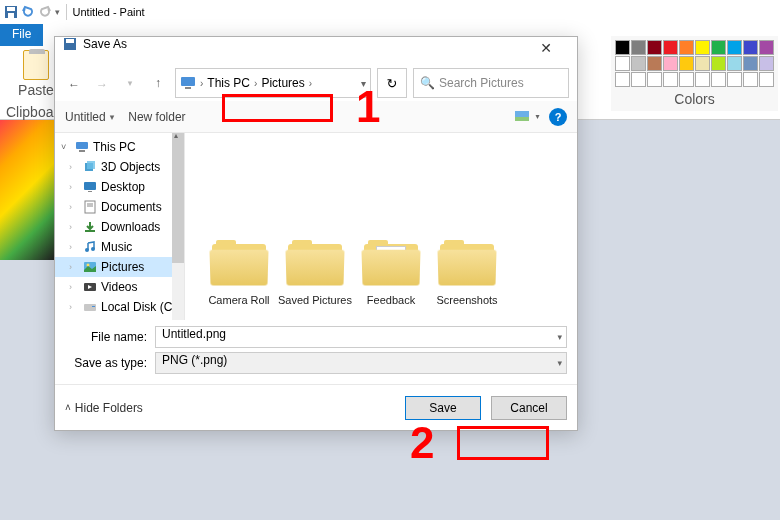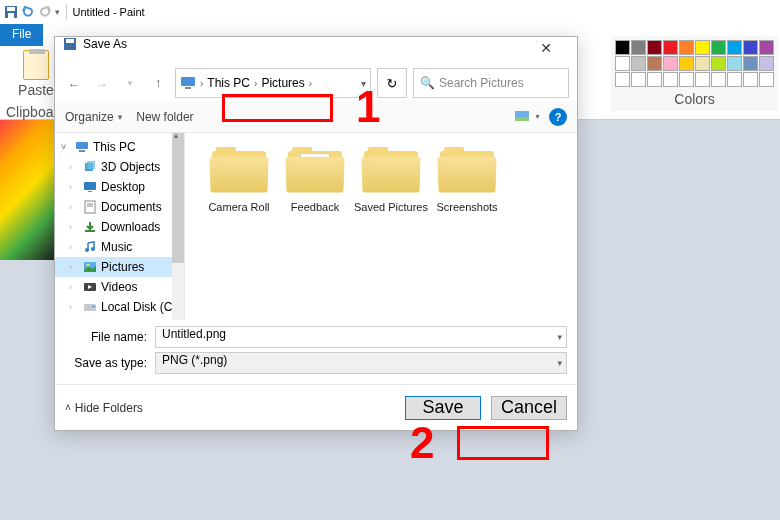--- a/index.html
+++ b/index.html
@@ -53,40 +53,40 @@
 .tree-pane { width: 130px; border-right: 1px solid #e8e8e8; overflow-y: auto; font-size: 12px; padding: 4px 0; position: relative; }
 .tree-scrollbar { position: absolute; right: 0; top: 0; width: 12px; height: 100%; background: #f0f0f0; }
 .tree-thumb { position: absolute; right: 0; top: 0; width: 12px; height: 130px; background: #ccc; }
 .tree-thumb::before { content: '▴'; position: absolute; top: -2px; left: 2px; font-size: 8px; color: #666; }
 .tree-thumb::after { content: '▾'; position: absolute; bottom: -180px; left: 2px; font-size: 8px; color: #666; }
 .tree-item { display: flex; align-items: center; height: 20px; padding: 0 2px 0 6px; gap: 4px; white-space: nowrap; }
 .tree-item.root { font-weight: normal; }
 .tree-item.selected { background: #cce8ff; }
 .tree-item .exp { width: 10px; font-size: 9px; color: #666; }
 .tree-item .ticon { width: 14px; height: 14px; display: inline-flex; align-items: center; justify-content: center; }
-.folder-pane { flex: 1; display: flex; padding: 14px 16px; align-items: flex-start; }
+.folder-pane { flex: 1; display: flex; padding: 14px 16px; align-items: flex-end; }
 .folder-item { text-align: center; width: 76px; }
 .folder-vis { width: 58px; height: 46px; margin: 0 auto 8px; position: relative; }
 .folder-vis .back { position: absolute; top: 4px; left: 2px; width: 54px; height: 40px; background: #f3d77a; border-radius: 3px; }
 .folder-vis .front { position: absolute; top: 10px; left: 0; width: 58px; height: 36px; background: linear-gradient(#f7e19b, #e8c862); border-radius: 3px; transform: perspective(100px) rotateX(-6deg); }
 .folder-vis .tab { position: absolute; top: 0; left: 6px; width: 20px; height: 6px; background: #f3d77a; border-radius: 2px 2px 0 0; }
 .folder-vis .sheet { position: absolute; top: 6px; left: 14px; width: 30px; height: 38px; background: #fff; border: 1px solid #ccc; }
 .folder-label { font-size: 11px; color: #222; }
 
 .form-area { padding: 6px 10px; }
 .form-row { display: flex; align-items: center; margin-bottom: 4px; }
 .form-row label { width: 90px; text-align: right; font-size: 12px; padding-right: 8px; }
 .form-input { flex: 1; height: 22px; border: 1px solid #ccc; background: #fff; font-size: 12px; padding: 0 6px; position: relative; }
 .form-input.combo { background: #f0f0f0; }
 .form-input .dd { position: absolute; right: 4px; top: 50%; transform: translateY(-50%); font-size: 9px; color: #666; }
 
 .dialog-footer { display: flex; align-items: center; height: 46px; padding: 0 10px; gap: 10px; border-top: 1px solid #e8e8e8; }
 .hide-folders { display: flex; align-items: center; gap: 4px; font-size: 12px; color: #333; }
 .footer-spacer { flex: 1; }
-.dlg-btn { width: 76px; height: 24px; border: 1px solid #adadad; background: #e1e1e1; font-size: 18px; display: flex; align-items: center; justify-content: center; }
+.dlg-btn { width: 76px; height: 24px; border: 1px solid #adadad; background: #e1e1e1; font-size: 12px; display: flex; align-items: center; justify-content: center; }
 .dlg-btn.primary { border: 1px solid #0078d4; }
 
 
 .red-box { position: absolute; border: 3px solid #ff0000; pointer-events: none; }
 .red-num { position: absolute; color: #ff0000; font-size: 44px; font-weight: 900; font-family: Arial, sans-serif; pointer-events: none; }
 
 
 svg { display: block; }
 </style>
 </head>
@@ -204,21 +204,21 @@
     </div>
     <div class="refresh-btn">↻</div>
     <div class="search-box">
       <span>🔍</span>
       <span>Search Pictures</span>
     </div>
   </div>
 
   <div class="toolbar-row">
     <div class="tb-item">
-        <span>Organize</span>
+        <span>Untitled</span>
         <span style="font-size:9px;color:#666;margin-left:2px">▾</span>
       </div>
     <div class="tb-item">New folder</div>
     <div class="toolbar-right">
       <div class="view-btn">
           <svg width="20" height="14">
             <rect x="1" y="1" width="14" height="10" fill="#6bb0e8"></rect>
             <rect x="1" y="7" width="14" height="4" fill="#8fc97a"></rect>
           </svg>
           <span style="font-size:8px;color:#666;margin-left:1px">▾</span>
@@ -335,32 +335,32 @@
             <div class="tab"></div>
             <div class="back"></div>
             <div class="front"></div>
           </div>
           <div class="folder-label">Camera Roll</div>
         </div>
         <div class="folder-item">
           <div class="folder-vis">
             <div class="tab"></div>
             <div class="back"></div>
-            <div class="sheet"></div>
             <div class="front"></div>
           </div>
-          <div class="folder-label">Feedback</div>
+          <div class="folder-label">Saved Pictures</div>
         </div>
         <div class="folder-item">
           <div class="folder-vis">
             <div class="tab"></div>
             <div class="back"></div>
+            <div class="sheet"></div>
             <div class="front"></div>
           </div>
-          <div class="folder-label">Saved Pictures</div>
+          <div class="folder-label">Feedback</div>
         </div>
         <div class="folder-item">
           <div class="folder-vis">
             <div class="tab"></div>
             <div class="back"></div>
             <div class="front"></div>
           </div>
           <div class="folder-label">Screenshots</div>
         </div>
       </div>

